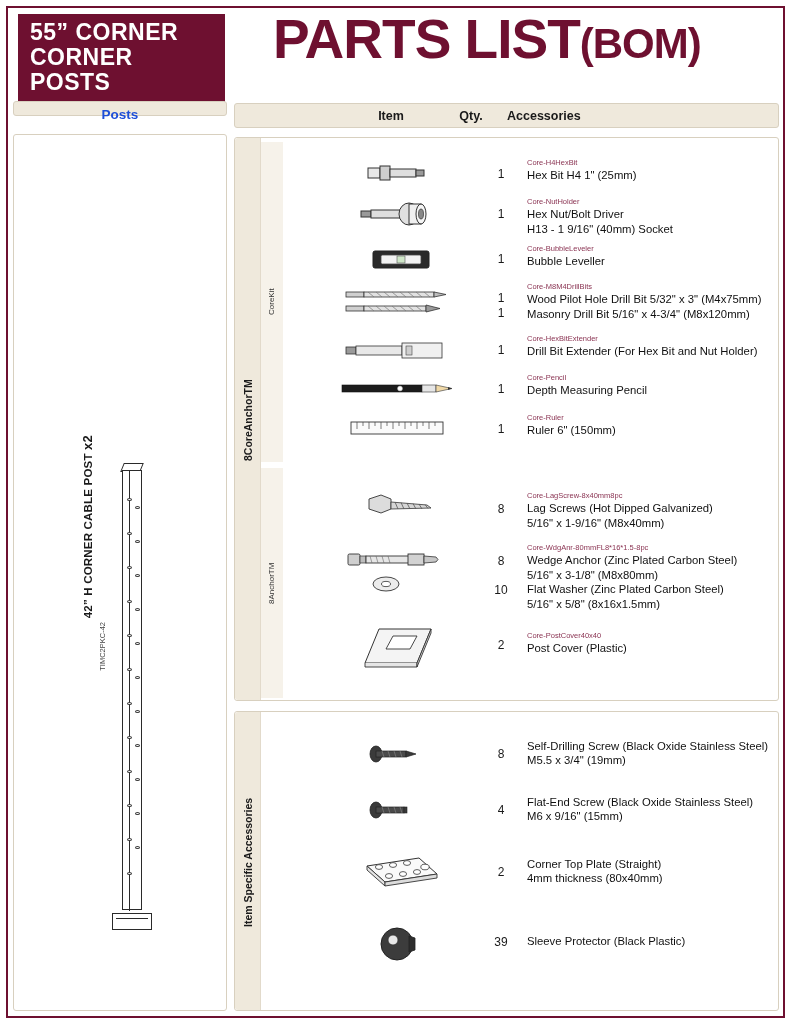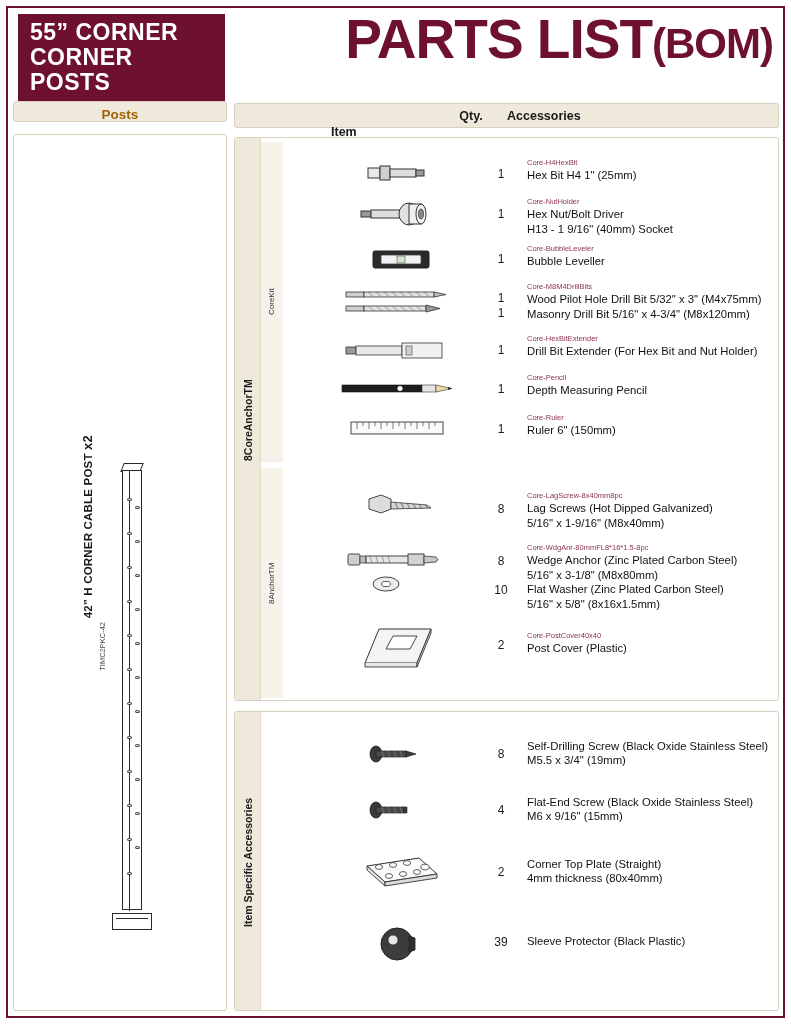--- a/index.html
+++ b/index.html
@@ -43,47 +43,48 @@
     display: block;
   }
   .title-badge .l2 {
     font-size: 23px;
     font-weight: bold;
     letter-spacing: .5px;
     display: block;
   }
   .parts-list-title {
     flex: 1;
-    text-align: right;
+    text-align: left;
     font-size: 55px;
     font-weight: bold;
     color: #6e1030;
     letter-spacing: -1px;
     line-height: 1;
     margin-top: -2px;
     white-space: nowrap;
+    padding-left: 48px;
   }
   .parts-list-title .bom { font-size: 42px; }
 
   
   .posts-panel {
     position: absolute;
     left: 13px; top: 101px;
     width: 214px; height: 910px;
   }
   .posts-head {
-    height: 21px;
+    height: 15px;
     background: #efe9dc;
     border: 1px solid #d8d0bf;
     border-radius: 3px;
     text-align: center;
     font-size: 13.5px;
     font-weight: bold;
     line-height: 26px;
-    color: #a16207;
+    color: #1d4ed8;
   }
   .posts-body {
     position: absolute;
     top: 33px; left: 0;
     width: 214px; height: 877px;
     border: 1px solid #d8d0bf;
     border-radius: 3px;
     background: #ffffff;
   }
   .post-vertical-label {
@@ -150,21 +151,21 @@
   .table-head {
     position: absolute;
     left: 234px; top: 103px;
     width: 545px; height: 25px;
     background: #efe9dc;
     border: 1px solid #d8d0bf;
     border-radius: 3px;
     font-size: 12.5px;
     font-weight: bold;
   }
-  .th-item { position: absolute; left: 96px; top: 21px; width: 120px; text-align: left; }
+  .th-item { position: absolute; left: 96px; top: 5px; width: 120px; text-align: center; }
   .th-qty { position: absolute; left: 211px; top: 5px; width: 50px; text-align: center; }
   .th-desc { position: absolute; left: 272px; top: 5px; }
 
   .block {
     position: absolute;
     left: 234px;
     width: 545px;
     border: 1px solid #d8d0bf;
     border-radius: 3px;
     background: #fff;

